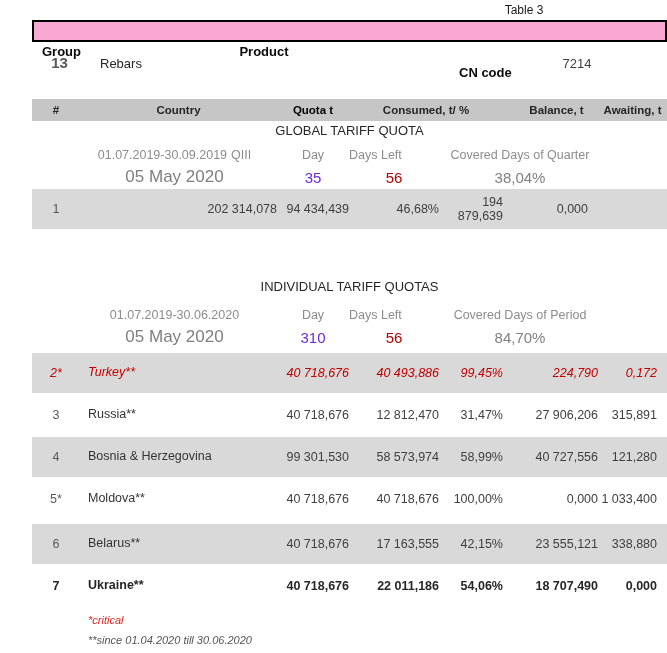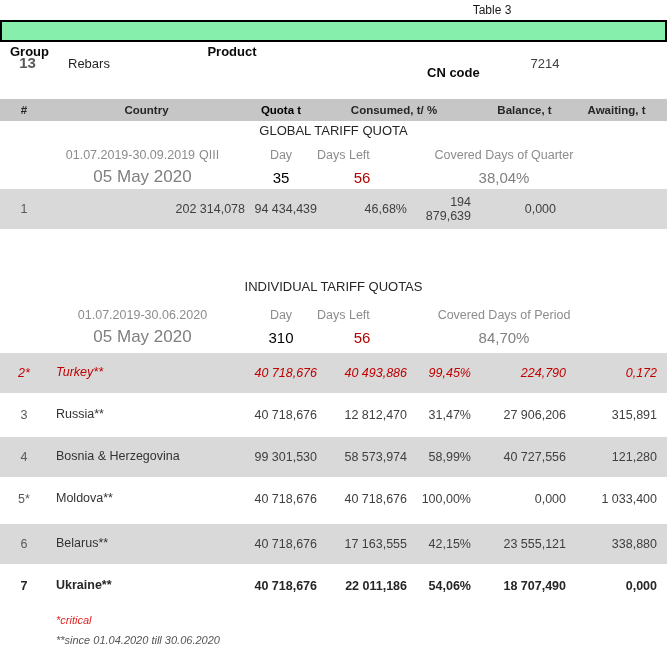--- a/index.html
+++ b/index.html
@@ -1,26 +1,26 @@
 <!DOCTYPE html>
 <html><head>
 <meta charset="utf-8">
 <style>
   * { margin:0; padding:0; box-sizing:border-box; }
   html,body { background:#fff; }
   .page {
     width:667px; height:653px; background:#ffffff; overflow:hidden;
-    font-family:"Liberation Sans", sans-serif; color:#333; position:relative;
+    font-family:"Liberation Sans", sans-serif; color:#333; position:relative;padding-left:32px;
   }
   
   .table-label { margin:3px 0 0 422px; width:140px; text-align:center;
     font-size:12px; color:#1a1a1a; }
   
   .ghdr { margin-top:3px; display:grid; grid-template-columns:80px 300px 1fr;
-    background:#86efac; border:2px solid #000; height:22px; align-items:center;
+    background:#f9a8d4; border:2px solid #000; height:22px; align-items:center;
     font-weight:bold; font-size:13px; color:#0a0a0a; }
   .ghdr .g1 { padding-left:8px; }
   .ghdr .g2 { text-align:center; }
   .ghdr .g3 { text-align:left; padding-left:45px;margin-top:43px; }
   
   .prow { margin-top:12px; height:20px; position:relative; font-size:13px; color:#262626; }
   .prow .num { display:inline-block; width:55px; text-align:center;
     font-weight:bold; font-size:15px; color:#595959; }
   .prow .name { margin-left:13px; }
   .prow .cn { position:absolute; left:480px; top:2px; width:130px; text-align:center; color:#404040; }
@@ -42,21 +42,21 @@
   
   .labels-row { height:20px; margin-top:4px; font-size:12.5px; color:#8c8c8c; }
   .labels-row .period { grid-column:1/3; text-align:center; padding-left:40px; }
   .labels-row .period .suffix { margin-left:4px; }
   .labels-row .day { grid-column:3; text-align:center; }
   .labels-row .daysleft { grid-column:4; text-align:left; }
   .labels-row .covered { grid-column:5/8; text-align:center; padding-right:66px; }
   .values-row { height:24px; font-weight:normal; }
   .values-row .date { grid-column:1/3; text-align:center; padding-left:40px;
     font-size:17px; color:#7f7f7f; }
-  .values-row .day { grid-column:3; text-align:center; font-size:15px; color:#000000; }
+  .values-row .day { grid-column:3; text-align:center; font-size:15px; color:#6d28d9; }
   .values-row .daysleft { grid-column:4; text-align:center; font-size:15px; color:#b00000; }
   .values-row .covered { grid-column:5/8; text-align:center; padding-right:66px;
     font-size:15px; color:#808080; }
   
   .drow { font-size:12.5px; color:#404040; min-height:40px; }
   .drow.gray { background:#d9d9d9; }
   .drow.h40 { height:40px; }
   .drow.h44 { height:44px; }
   .drow .c-num { text-align:center; color:#595959; }
   .drow .c-country { padding-left:8px; color:#333; }

